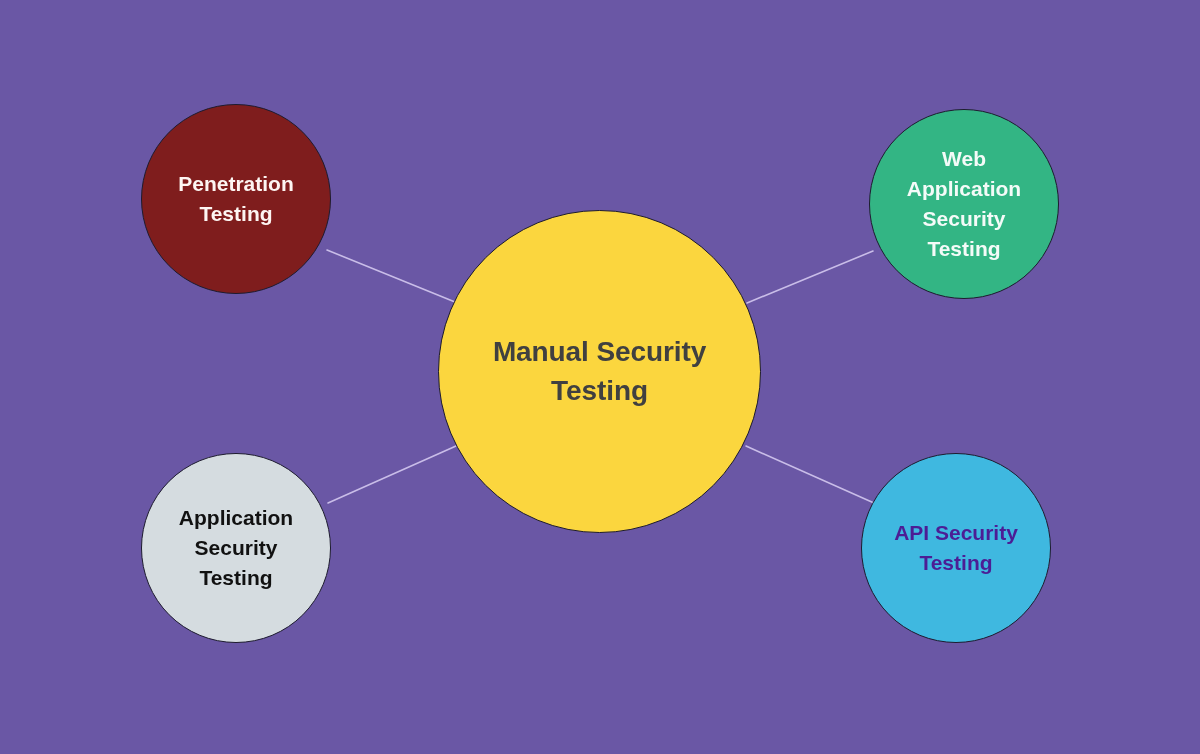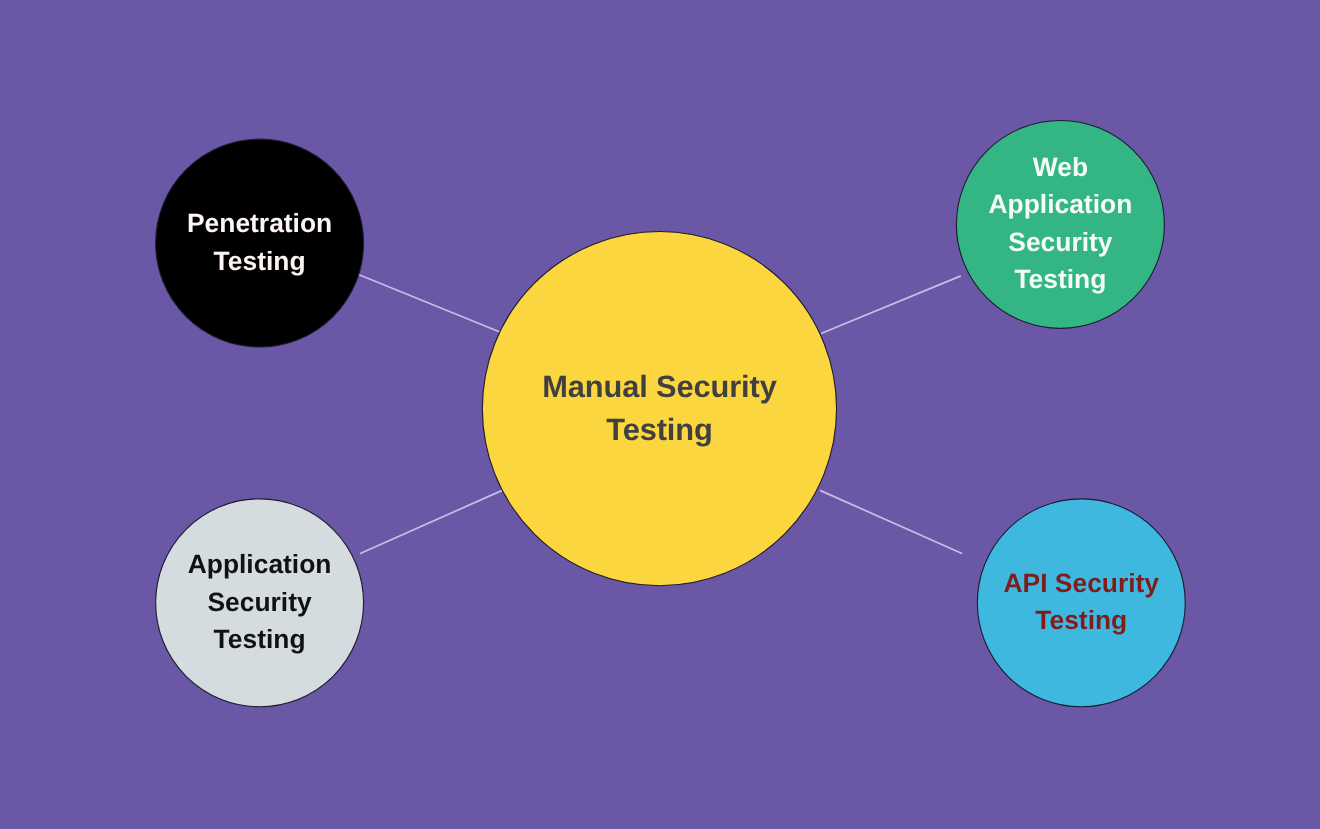--- a/index.html
+++ b/index.html
@@ -63,50 +63,50 @@
     color: #404040;
     font-size: 28px;
     letter-spacing: -0.1px;
   }
   #node-center .node-label { line-height: 1.38; }
 
   
   .node-satellite {
     width: 190px;
     height: 190px;
-    font-size: 24px;
+    font-size: 21px;
   }
   .node-satellite .node-label { line-height: 1.42; }
 
   #node-penetration-testing {
     left: 141px;
-    top: 126px;
-    background: #000000;
+    top: 104px;
+    background: #7f1d1d;
     color: #fdf5f2;
   }
 
   #node-web-application-security-testing {
     left: 869px;
     top: 109px;
     background: #33b584;
     color: #f4fbf8;
   }
 
   #node-application-security-testing {
     left: 141px;
     top: 453px;
     background: #d5dce0;
     color: #111111;
   }
 
   #node-api-security-testing {
-    left: 888px;
+    left: 861px;
     top: 453px;
     background: #3fb8e0;
-    color: #7f1d1d;
+    color: #4c1d95;
   }
 </style>
 </head>
 <body>
 
 <div id="diagram-canvas">
 
   <svg id="connector-layer" viewBox="0 0 1200 754" width="1200" height="754" xmlns="http://www.w3.org/2000/svg">
     <line stroke="#c9bde8" stroke-width="1.6" stroke-linecap="round" x1="327" y1="250" x2="455" y2="302"></line>
     <line stroke="#c9bde8" stroke-width="1.6" stroke-linecap="round" x1="873" y1="251" x2="747" y2="303"></line>

